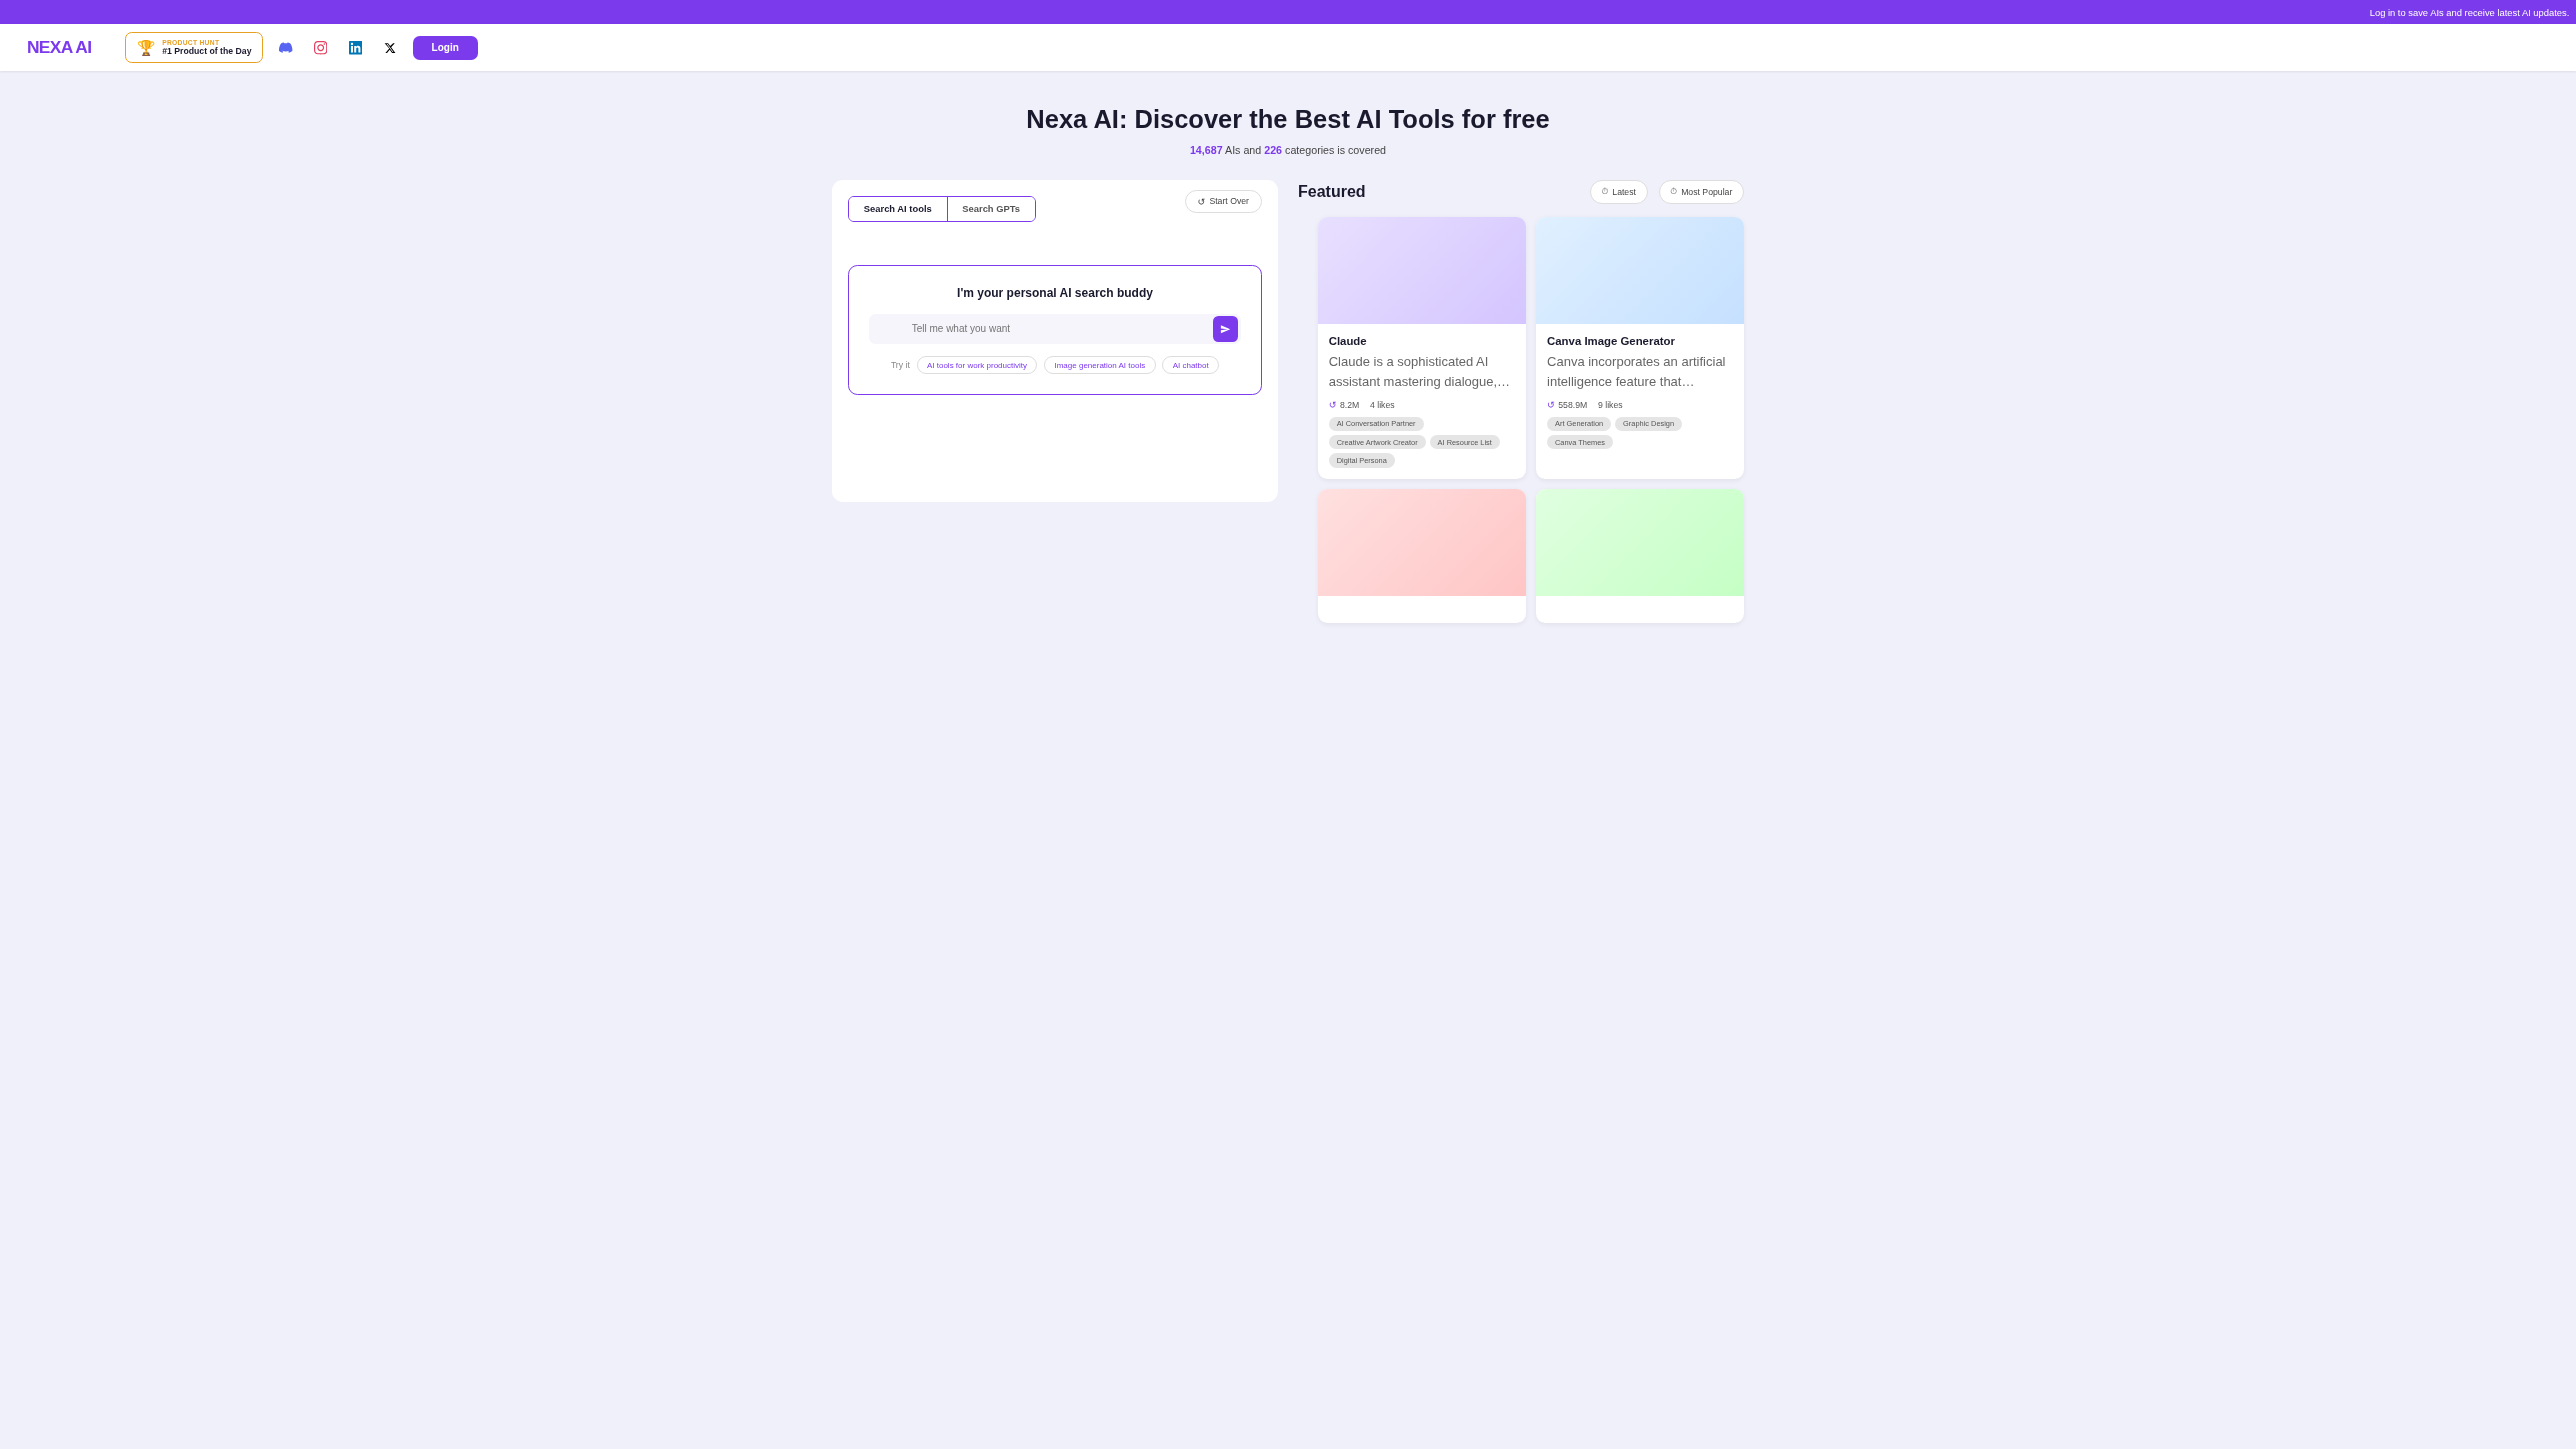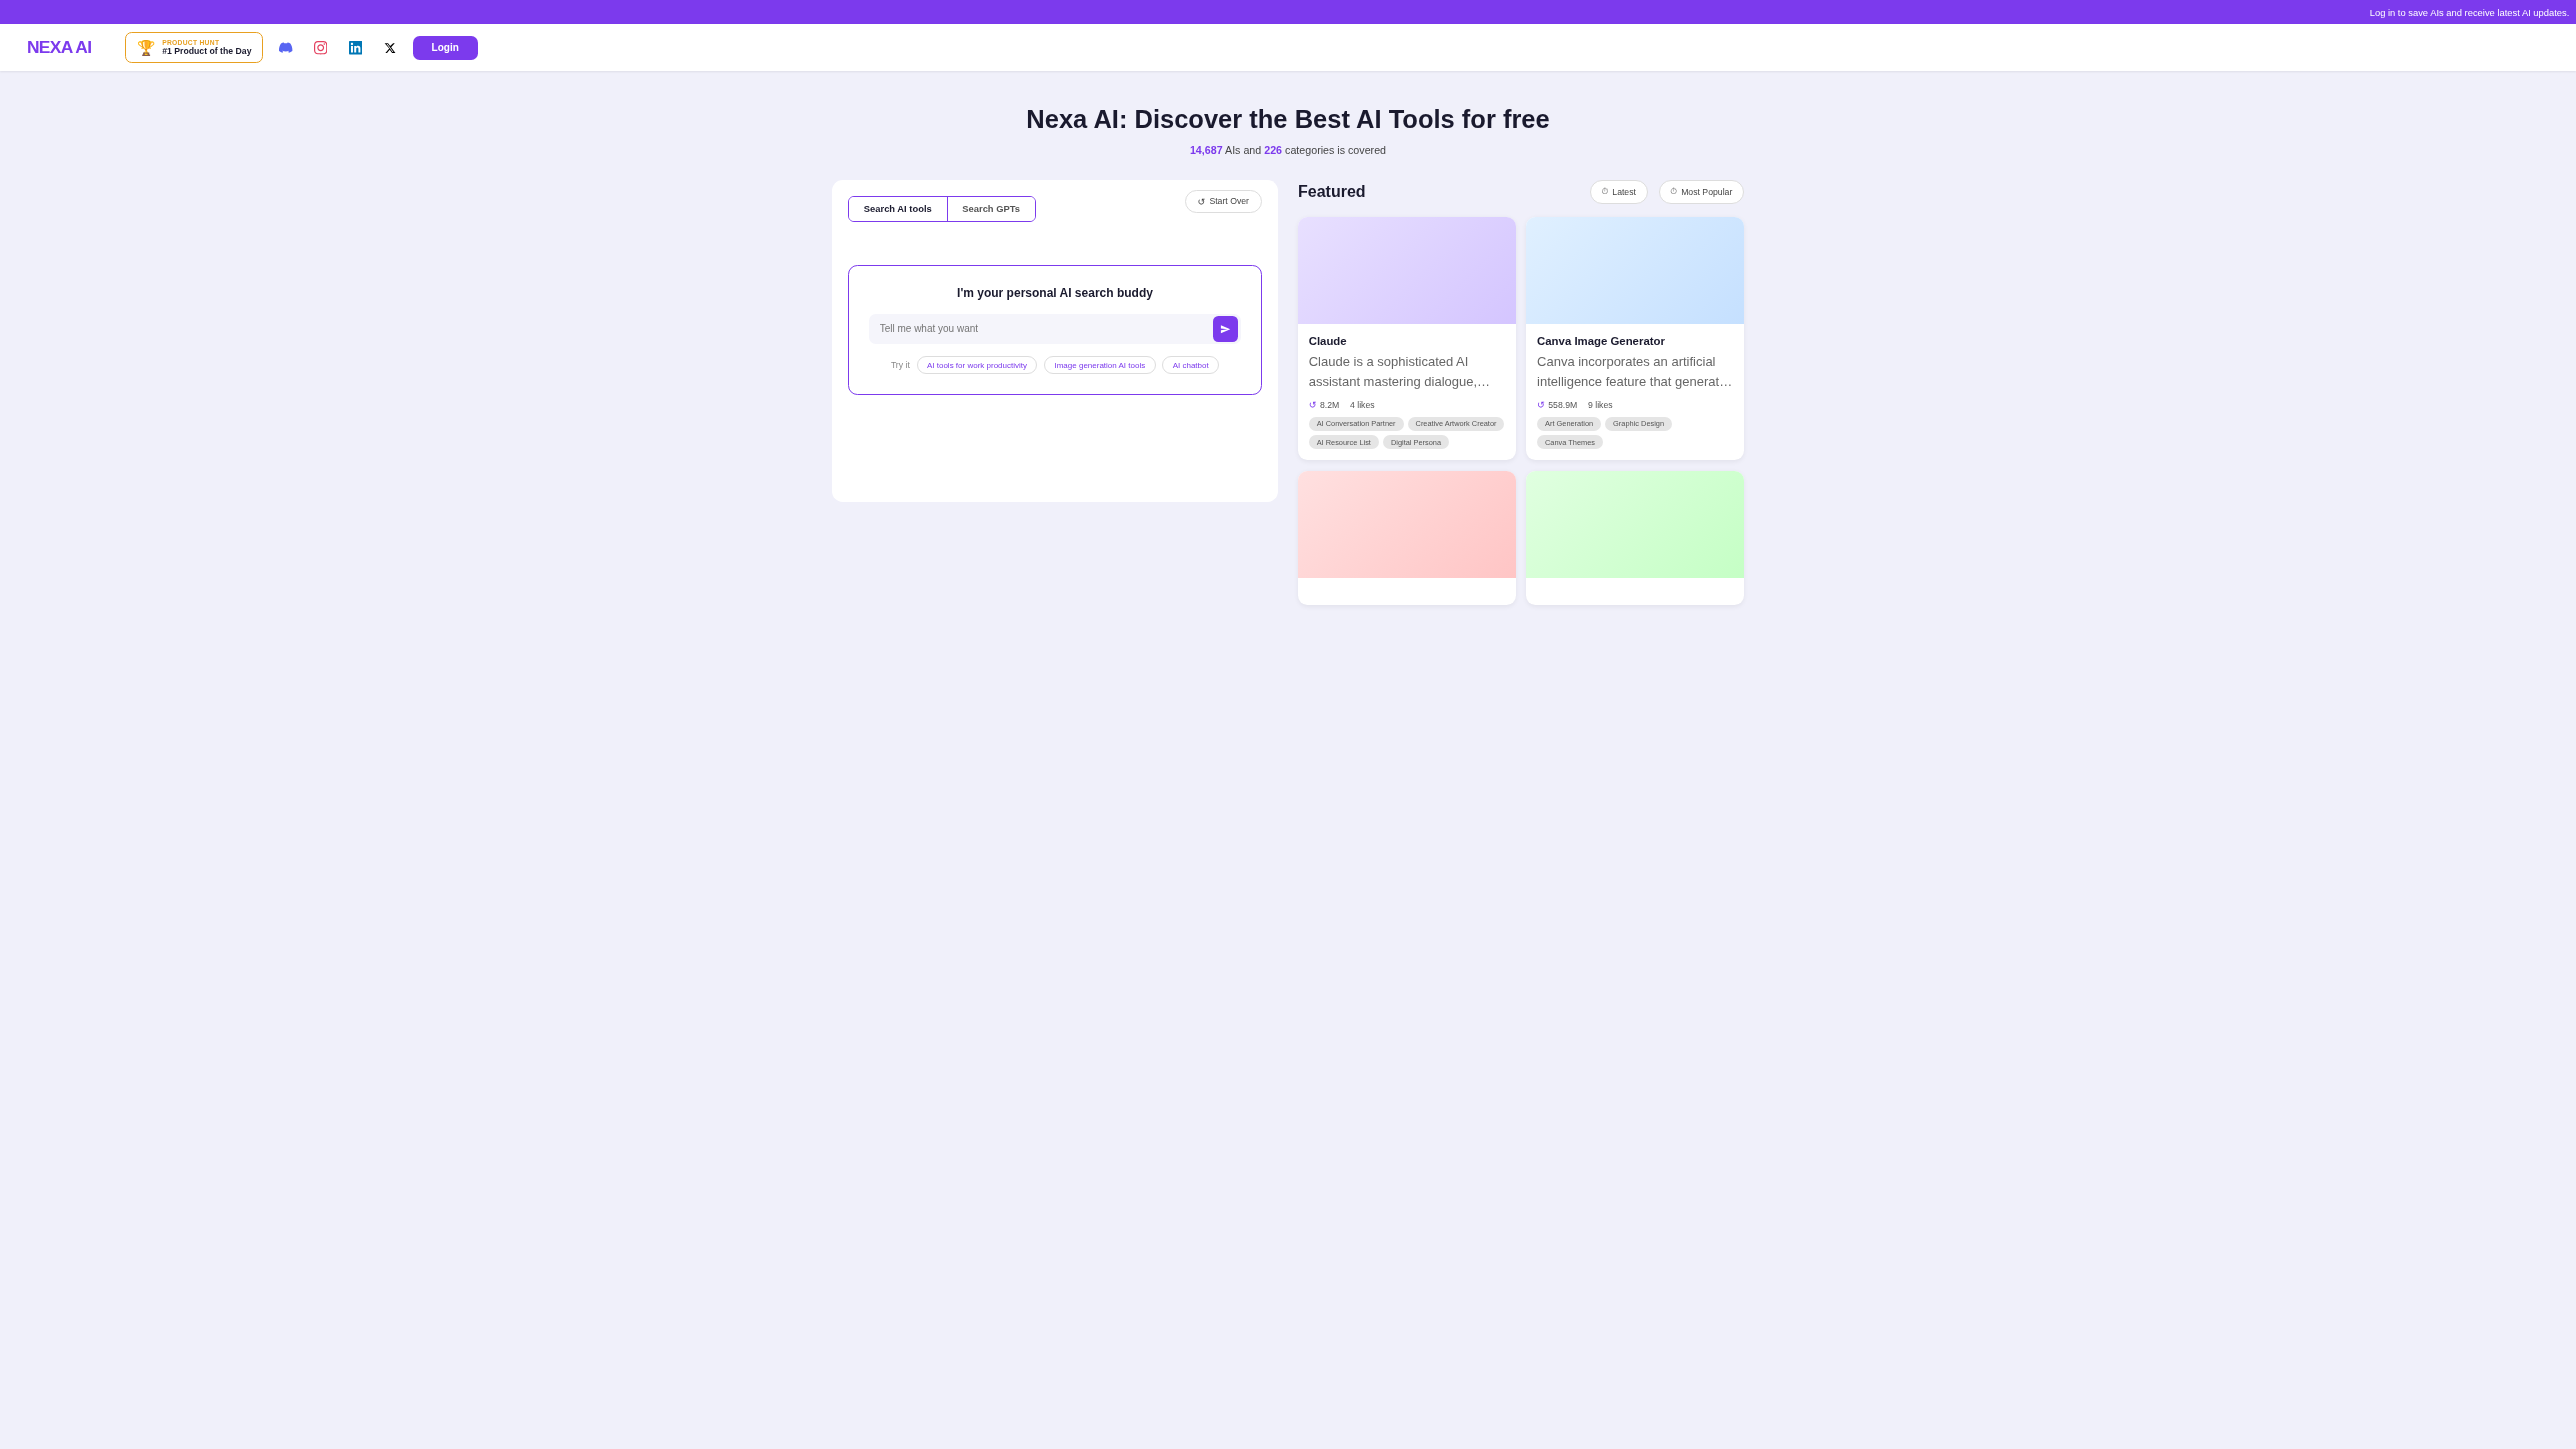--- a/index.html
+++ b/index.html
@@ -221,20 +221,21 @@
       margin-bottom: 12px;
     }
     .search-input {
       flex: 1;
       border: none;
       background: transparent;
       font-size: 10px;
       color: #888;
       outline: none;
       padding: 6.7px 0;
+      margin-left: 32px;
     }
     .search-send-btn {
       background: #7c3aed;
       border: none;
       border-radius: 5.4px;
       width: 25.5px;
       height: 25.5px;
       display: flex;
       align-items: center;
       justify-content: center;
@@ -286,20 +287,21 @@
       border-radius: 13.4px;
       padding: 5.4px 10.7px;
       font-size: 8.7px;
       color: #444;
       cursor: pointer;
     }
     .cards-grid {
       display: grid;
       grid-template-columns: 1fr 1fr;
       gap: 10.7px;
+      margin-left: 20px;
     }
     .ai-card {
       background: white;
       border-radius: 9.4px;
       overflow: hidden;
       box-shadow: 0 1.3px 5.4px rgba(0,0,0,0.06);
       cursor: pointer;
       transition: box-shadow 0.2s;
     }
     .card-image {

